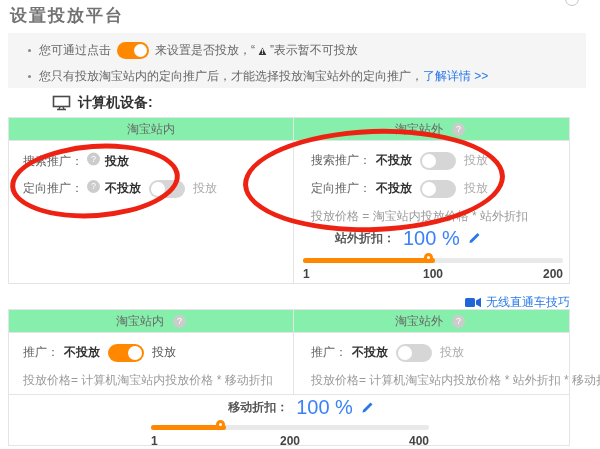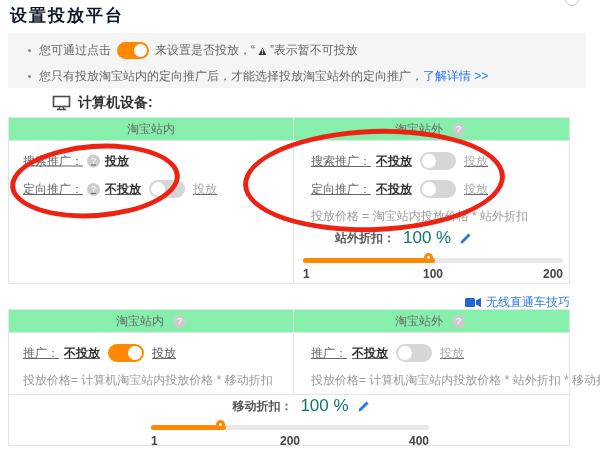--- a/index.html
+++ b/index.html
@@ -1,21 +1,21 @@
 <!DOCTYPE html>
 <html><head>
 <meta charset="utf-8">
 <style>
   * { margin:0; padding:0; box-sizing:border-box; }
   body { background:#fff; }
   .canvas {
     position:relative; width:600px; height:449px; background:#fff; overflow:hidden;
     font-family:"Liberation Sans","DejaVu Sans",sans-serif; color:#666; font-size:12px;
   }
-  .page-title { position:absolute; left:10px; top:4px; font-size:17px; font-weight:bold; color:#0f172a; letter-spacing:2px; }
+  .page-title { position:absolute; left:10px; top:4px; font-size:17px; font-weight:bold; color:#737373; letter-spacing:2px; }
   .corner-circle { position:absolute; left:565px; top:-8px; width:14px; height:14px; border:1px solid #c4c4c4; border-radius:50%; }
 
   
   .notice { position:absolute; left:8px; top:33px; width:578px; height:55px; background:#f5f5f5; }
   .notice-line { position:absolute; left:20px; display:flex; align-items:center; white-space:nowrap; color:#666; }
   .notice-line.l1 { top:7px; height:20px; }
   .notice-line.l2 { top:35px; height:16px; }
   .bullet { width:3px; height:3px; background:#888; border-radius:50%; margin-right:8px; flex:0 0 auto; }
   .warn { position:relative; display:inline-block; color:#333; font-size:13px; line-height:13px; margin:0 1px; }
   .warn .mark { position:absolute; left:50%; top:58%; transform:translate(-50%,-50%); color:#fff; font-size:7px; font-weight:bold; }
@@ -44,34 +44,34 @@
   .thead { position:absolute; left:0; right:0; top:0; height:23px; background:#86efac; border-bottom:1px solid #e4e4e4; }
   .th { position:absolute; top:0; height:23px; display:flex; align-items:center; justify-content:center; gap:5px; color:#666; }
   .th-left { left:0; width:284px; }
   .th-right { left:284px; right:2px; }
   .weblist { position:absolute; right:8px; top:0; line-height:23px; }
   .vdiv { position:absolute; left:284px; top:0; width:1px; background:#e4e4e4; }
   .t1 .vdiv { bottom:0; }
   .t2 .vdiv { height:84px; }
   .hdiv { position:absolute; left:0; right:0; top:84px; height:1px; background:#e4e4e4; }
 
-  .row { position:absolute; display:flex; align-items:center; white-space:nowrap; transform:translateY(-50%);text-decoration:underline; }
+  .row { position:absolute; display:flex; white-space:nowrap; transform:translateY(-50%); }
   .lbl { color:#666; }
   .status-bold { font-weight:bold; color:#333; margin-left:5px; }
   .status-on-bold { font-weight:bold; color:#333; margin-left:5px; }
   .after-off { color:#aaa; }
   .after-on { color:#555; }
   .help-icon { display:inline-block; width:13px; height:13px; border-radius:50%; background:#ccc; color:#fff;
                font-size:9px; line-height:13px; text-align:center; margin-left:4px; flex:0 0 auto; }
   .formula { position:absolute; color:#999; white-space:nowrap; transform:translateY(-50%); }
 
   .discount { display:flex; align-items:center; gap:4px; }
   .discount-abs { position:absolute; transform:translateY(-50%); }
   .d-label { font-weight:bold; color:#555;padding-left:24px; }
-  .d-value { font-size:17px; color:#0f766e; margin:0 4px; }
+  .d-value { font-size:20px; color:#3b82f6; margin:0 4px; }
 
   
   .slider { position:absolute; height:26px; }
   .sl1 { left:294px; top:136px; width:260px; }
   .sl2 { left:142px; top:111px; width:278px; }
   .track { position:absolute; left:0; right:0; top:4px; height:5px; border-radius:3px; background:#e9e9e9; }
   .fill  { position:absolute; left:0; top:4px; height:5px; border-radius:3px; background:#ff8800; }
   .handle { position:absolute; top:-1px; width:9px; height:9px; background:#fff; border:3px solid #ff8800; border-radius:50%; cursor:pointer; }
   .tick { position:absolute; top:13px; font-weight:bold; color:#444; }
   .tick.min { left:0; }

